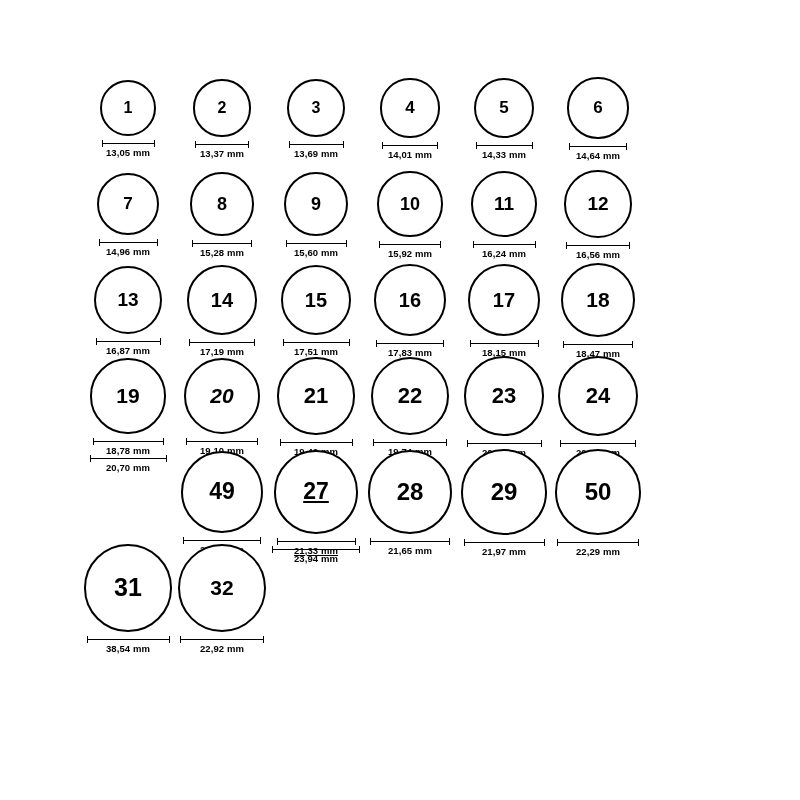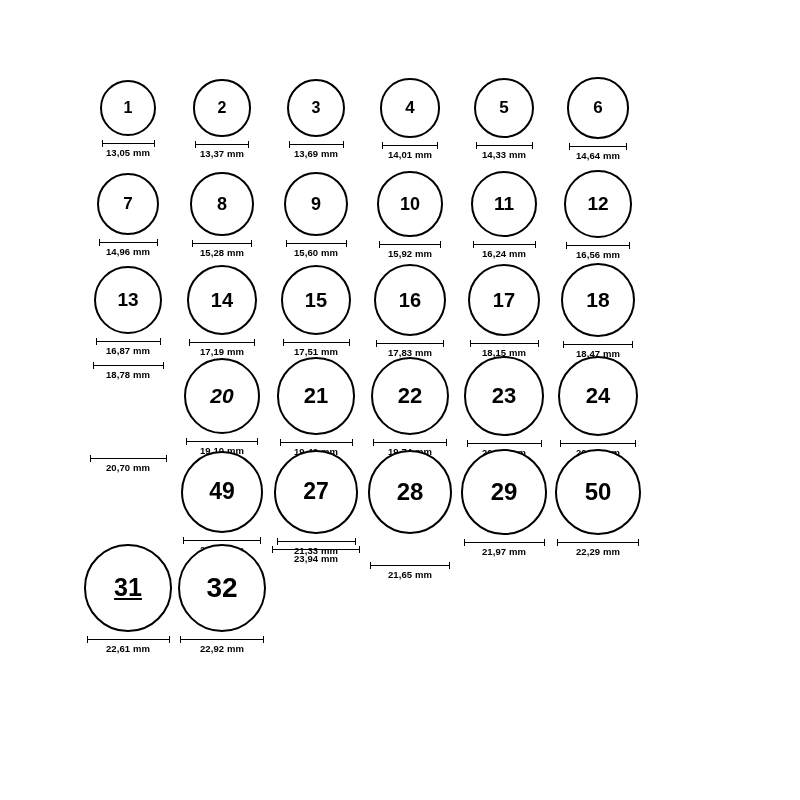--- a/index.html
+++ b/index.html
@@ -273,20 +273,23 @@
         <span class="ring-number" style="font-size: 21px;">18</span>
       </div>
       <div class="dim">
         <div class="dim-bar" style="width: 70px;">
           <div class="dim-line"></div>
         </div>
         <div class="dim-label">18,47 mm</div>
       </div>
     </div>
     <div class="ring-cell" style="left: 81px; top: 358.488px; width: 94px;">
+      <div class="ring-circle" style="width: 75.0236px; height: 75.0236px;">
+        <span class="ring-number" style="font-size: 21px;">19</span>
+      </div>
       <div class="dim">
         <div class="dim-bar" style="width: 71px;">
           <div class="dim-line"></div>
         </div>
         <div class="dim-label">18,78 mm</div>
       </div>
     </div>
     <div class="ring-cell" style="left: 175px; top: 357.957px; width: 94px;">
       <div class="ring-circle" style="width: 76.086px; height: 76.086px; font-style: italic;">
         <span class="ring-number" style="font-size: 21px;">20</span>
@@ -354,32 +357,32 @@
       <div class="ring-circle" style="width: 82.4272px; height: 82.4272px;">
         <span class="ring-number" style="font-size: 23px;">49</span>
       </div>
       <div class="dim">
         <div class="dim-bar" style="width: 78px;">
           <div class="dim-line"></div>
         </div>
         <div class="dim-label">21,01 mm</div>
       </div>
     </div>
-    <div class="ring-cell" style="left: 269px; top: 450.255px; width: 94px;">
+    <div class="ring-cell" style="left: 269px; top: 450.255px; width: 94px; text-decoration: underline;">
       <div class="ring-circle" style="width: 83.4896px; height: 83.4896px;">
         <span class="ring-number" style="font-size: 23px;">27</span>
       </div>
       <div class="dim">
         <div class="dim-bar" style="width: 79px;">
           <div class="dim-line"></div>
         </div>
         <div class="dim-label">21,33 mm</div>
       </div>
     </div>
-    <div class="ring-cell" style="left: 363px; top: 449.724px; width: 94px; gap: 24px;">
+    <div class="ring-cell" style="left: 363px; top: 449.724px; width: 94px;">
       <div class="ring-circle" style="width: 84.552px; height: 84.552px;">
         <span class="ring-number" style="font-size: 24px;">28</span>
       </div>
       <div class="dim">
         <div class="dim-bar" style="width: 80px;">
           <div class="dim-line"></div>
         </div>
         <div class="dim-label">21,65 mm</div>
       </div>
     </div>
@@ -400,32 +403,32 @@
       </div>
       <div class="dim">
         <div class="dim-bar" style="width: 82px;">
           <div class="dim-line"></div>
         </div>
         <div class="dim-label">22,29 mm</div>
       </div>
     </div>
     <div class="ring-cell" style="left: 81px; top: 544.13px; width: 94px;">
       <div class="ring-circle" style="width: 87.7392px; height: 87.7392px;">
-        <span class="ring-number" style="font-size: 25px; text-decoration: underline;">31</span>
+        <span class="ring-number" style="font-size: 25px;">31</span>
       </div>
       <div class="dim">
         <div class="dim-bar" style="width: 83px;">
           <div class="dim-line"></div>
         </div>
-        <div class="dim-label">22,61 mm</div>
+        <div class="dim-label">38,54 mm</div>
       </div>
     </div>
     <div class="ring-cell" style="left: 175px; top: 543.616px; width: 94px;">
       <div class="ring-circle" style="width: 88.7684px; height: 88.7684px;">
-        <span class="ring-number" style="font-size: 28px;">32</span>
+        <span class="ring-number" style="font-size: 21px;">32</span>
       </div>
       <div class="dim">
         <div class="dim-bar" style="width: 84px;">
           <div class="dim-line"></div>
         </div>
         <div class="dim-label">22,92 mm</div>
       </div>
     </div>
     <div class="ring-cell" style="left: 269px; top: 541.923px; width: 94px;">
       <div class="dim">

